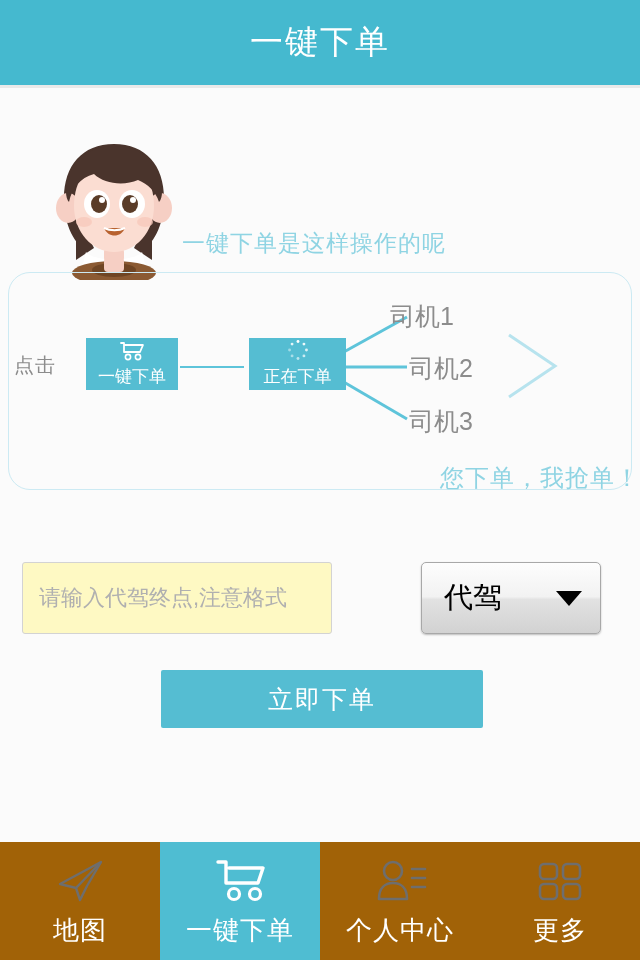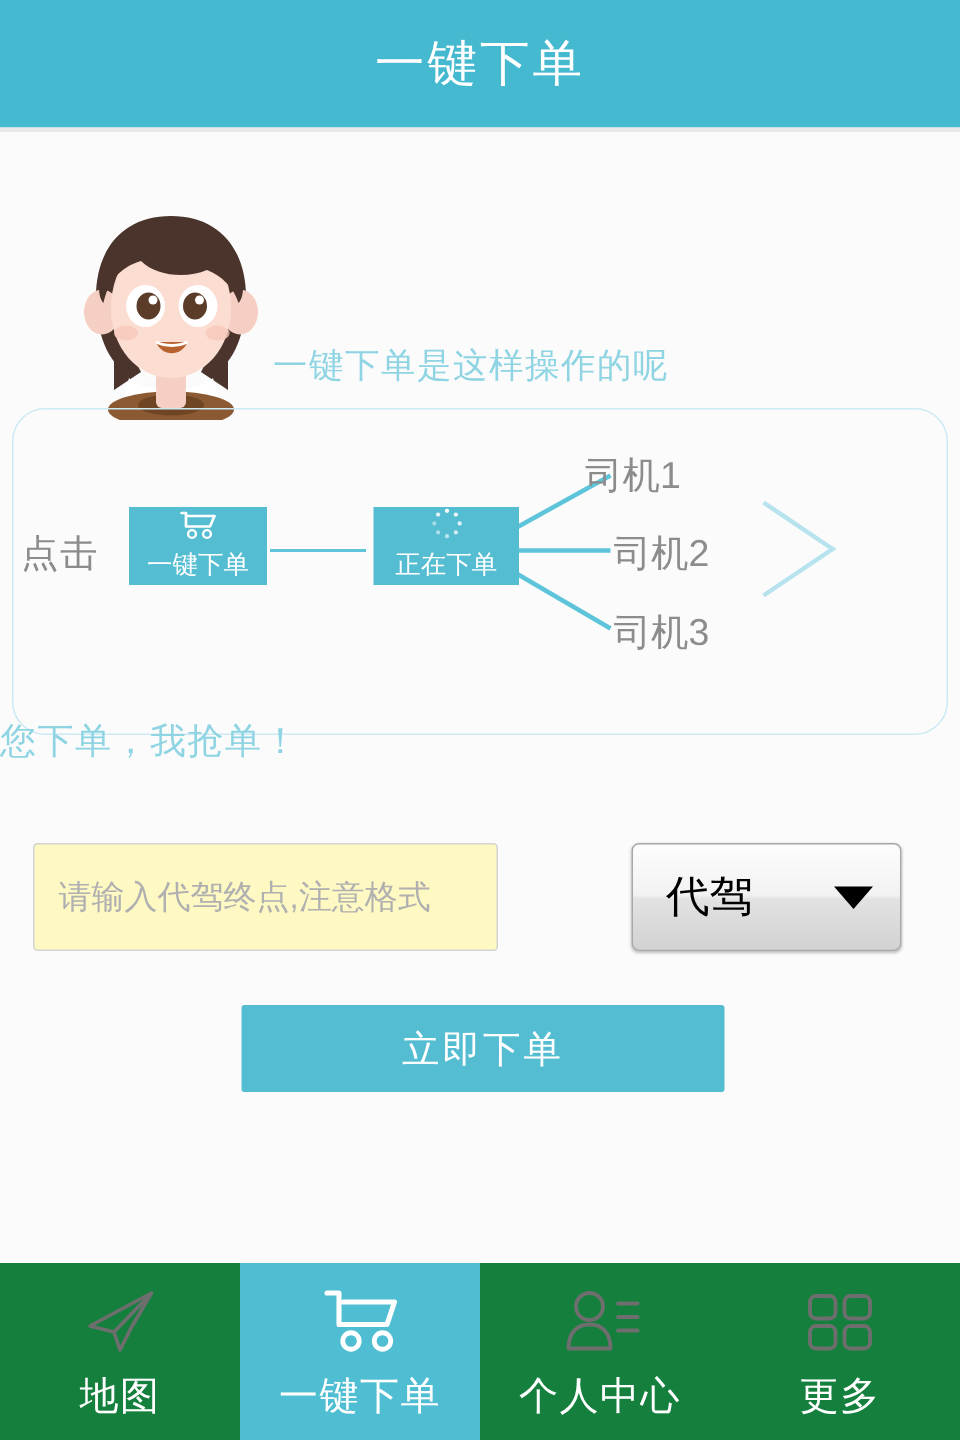--- a/index.html
+++ b/index.html
@@ -37,21 +37,21 @@
 
   
   .diagram {
     position:absolute; left:8px; top:272px; width:624px; height:218px;
     border:1px solid #cceaf3; border-radius:22px; background:transparent;
   }
   .diagram svg { position:absolute; left:0; top:0; }
 
   .dg-label-click {
     position:absolute; left:14px; top:352px;
-    font-size:25px; color:#8c8c8c; letter-spacing:1px;
+    font-size:20px; color:#8c8c8c; letter-spacing:1px;
   }
   .box {
     position:absolute; background:#55bdd2;
     display:flex; flex-direction:column; align-items:center; justify-content:flex-end;
     padding-bottom:4px;
   }
   .box-1 { left:86px; top:338px; width:92px; height:52px; }
   .box-2 { left:249px; top:338px; width:97px; height:52px; }
   .box-label { color:#ffffff; font-size:17px; line-height:19px; white-space:nowrap; }
   .box-icon { margin-bottom:2px; }
@@ -63,21 +63,21 @@
   .driver-2 { left:409px; top:352px; }
   .driver-3 { left:409px; top:405px; }
 
   .success {
     position:absolute; left:562px; top:332px;
     font-size:27px; color:#5ec4da; line-height:30px; text-align:center;
     white-space:nowrap;
   }
   .slogan {
     position:absolute; left:0; top:462px; width:640px;
-    text-align:left; font-size:24px; color:#8fd4e3; letter-spacing:1px;margin-top:16px;
+    text-align:right; font-size:24px; color:#8fd4e3; letter-spacing:1px;
   }
 
   
   .dest-input {
     position:absolute; left:22px; top:562px; width:310px; height:72px;
     border:1px solid #d3d3d3; border-radius:3px; background:#fef9c3;
     font-size:22px; color:#333; padding:0 16px;
     font-family:"Liberation Sans", sans-serif;
     outline:none;
   }
@@ -101,21 +101,21 @@
   .submit-btn {
     position:absolute; left:161px; top:670px; width:322px; height:58px;
     background:#55bdd2; border:none; border-radius:2px;
     color:#ffffff; font-size:25px; letter-spacing:2px; cursor:pointer;
     font-family:"Liberation Sans", sans-serif;
   }
 
   
   .nav {
     position:absolute; left:0; top:842px; width:640px; height:118px;
-    background:#15803d; display:flex;
+    background:#a16207; display:flex;
   }
   .nav-item {
     flex:1 1 25%; display:flex; flex-direction:column;
     align-items:center; justify-content:center; gap:6px; cursor:pointer;
   }
   .nav-item.active { background:#4fbdd2; }
   .nav-label { font-size:26px; color:#ffffff; letter-spacing:1px; }
   .nav-item.inactive .nav-label { color:#ffffff; }
   .nav-icon { height:52px; display:flex; align-items:center; justify-content:center; }
 </style>

